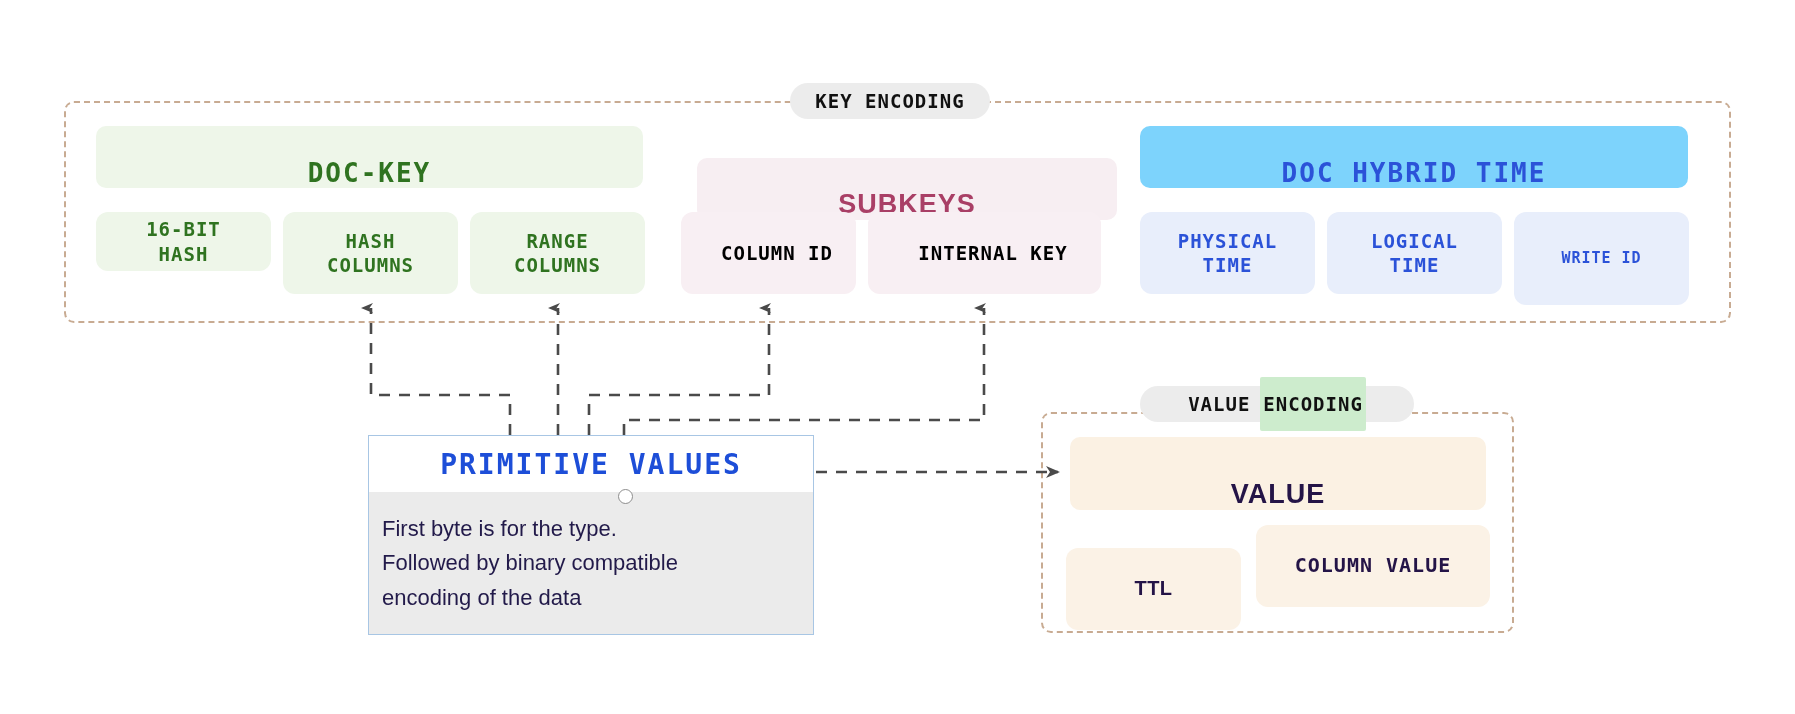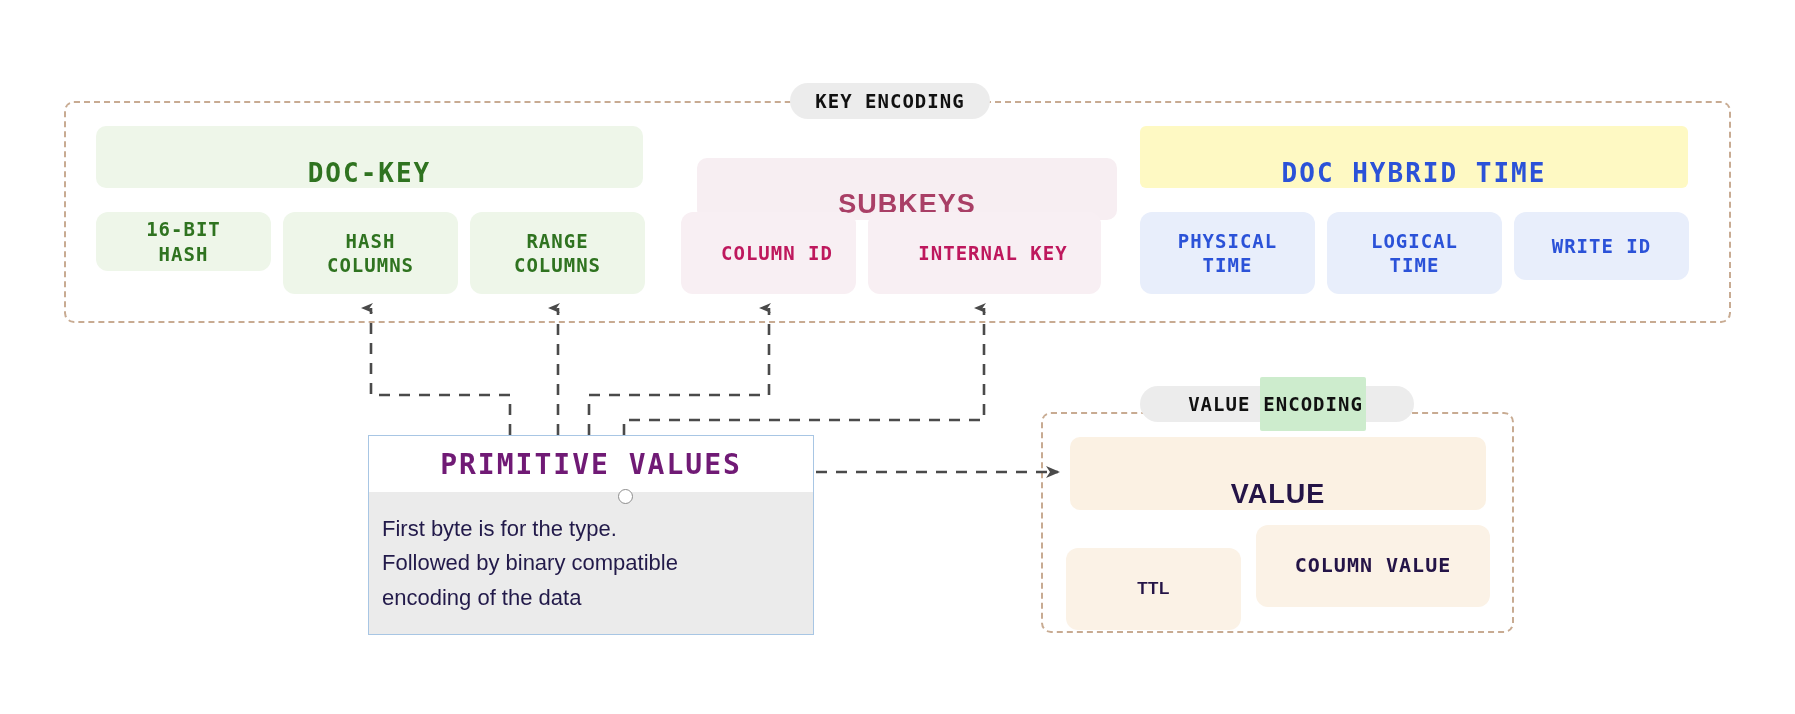--- a/index.html
+++ b/index.html
@@ -43,53 +43,53 @@
     box-sizing:border-box;
     letter-spacing:2px;
   }
   .hdr.mono{font-family:"DejaVu Sans Mono","Liberation Mono",monospace;font-weight:bold;}
   .hdr.sans{font-family:"Liberation Sans",sans-serif;font-weight:bold;letter-spacing:1px;}
 
   .hdr-green{background:#eef6e9;color:#2f7320;}
   .hdr-pink {background:#f7eef2;color:#a8traditional;}
   .hdr-pink {background:#f7eef2;color:#a63d६4;}
   .hdr-pink {background:#f7eef2;color:#a93f66;}
-  .hdr-blue {background:#fef9c3;color:#2b52d8;border-radius:6px;}
+  .hdr-blue {background:#7dd3fc;color:#2b52d8;}
   .hdr-cream{background:#fbf1e3;color:#241447;}
 
   
   .chip{
     position:absolute;
     border-radius:12px;
     display:flex;align-items:center;justify-content:center;
     text-align:center;
     box-sizing:border-box;
     line-height:1.28;
     letter-spacing:1px;
   }
   .chip.mono{font-family:"DejaVu Sans Mono","Liberation Mono",monospace;font-weight:bold;}
   .chip.sans{font-family:"Liberation Sans",sans-serif;font-weight:bold;letter-spacing:.5px;}
   .chip-green{background:#eef6e9;color:#2f7320;}
-  .chip-pink {background:#f8eff3;color:#be185d;padding-left:17px;}
+  .chip-pink {background:#f8eff3;color:#000000;padding-left:17px;}
   .chip-blue {background:#e8eefb;color:#2b52d8;}
   .chip-cream{background:#fbf2e6;color:#241447;}
 
   
   #pv-node{
     position:absolute;
     border:1px solid #a8c6e4;
     box-sizing:border-box;
     background:#ffffff;
     z-index:5;
   }
   #pv-title{
     position:absolute;left:0;right:0;top:0;height:56px;
     display:flex;align-items:center;justify-content:center;
     font-family:"DejaVu Sans Mono","Liberation Mono",monospace;
-    font-weight:bold;color:#701a75;letter-spacing:2px;
+    font-weight:bold;color:#1d4ed8;letter-spacing:2px;
     background:#ffffff;
   }
   #pv-body{
     position:absolute;left:0;right:0;top:56px;bottom:0;
     background:#ebebeb;
     color:#221a4a;
     font-family:"Liberation Sans",sans-serif;
     font-size:22px;line-height:1.56;
     padding:20px 13px 0 13px;
     box-sizing:border-box;
@@ -144,36 +144,36 @@
     <span>DOC HYBRID TIME</span>
   </div>
   <div class="chip mono chip-blue" style="left:1140px;top:212px;width:175px;height:82px;font-size:19px;white-space:pre-line;">
     <span>PHYSICAL
 TIME</span>
   </div>
   <div class="chip mono chip-blue" style="left:1327px;top:212px;width:175px;height:82px;font-size:19px;white-space:pre-line;">
     <span>LOGICAL
 TIME</span>
   </div>
-  <div class="chip mono chip-blue" style="left:1514px;top:212px;width:175px;height:68px;font-size:19px;">
+  <div class="chip mono chip-blue" style="left:1514px;top:212px;width:175px;height:93px;font-size:15px;">
     <span>WRITE ID</span>
   </div>
 
   <div class="group-box" style="left:1041px;top:412px;width:473px;height:221px;"></div>
 
   <div class="group-label" style="left:1140px;top:386px;width:274px;height:36px;font-size:19px;">
     <span>VALUE</span>
     <span style="display:inline-block;width:10px;"></span>
     <span class="hl-green">ENCODING</span>
   </div>
 
   <div class="hdr sans hdr-cream" style="left:1070px;top:437px;width:416px;height:73px;font-size:27px;">
     <span>VALUE</span>
   </div>
-  <div class="chip sans chip-cream" style="left:1066px;top:548px;width:175px;height:82px;font-size:17px;">
+  <div class="chip sans chip-cream" style="left:1066px;top:548px;width:175px;height:82px;font-size:20px;">
     <span>TTL</span>
   </div>
   <div class="chip mono chip-cream" style="left:1256px;top:525px;width:234px;height:82px;font-size:20px;">
     <span>COLUMN VALUE</span>
   </div>
 
   <div id="pv-node" style="left:368px;top:435px;width:446px;height:200px;">
     <div id="pv-title" style="font-size:28px;">
       <span>PRIMITIVE VALUES</span>
     </div>

